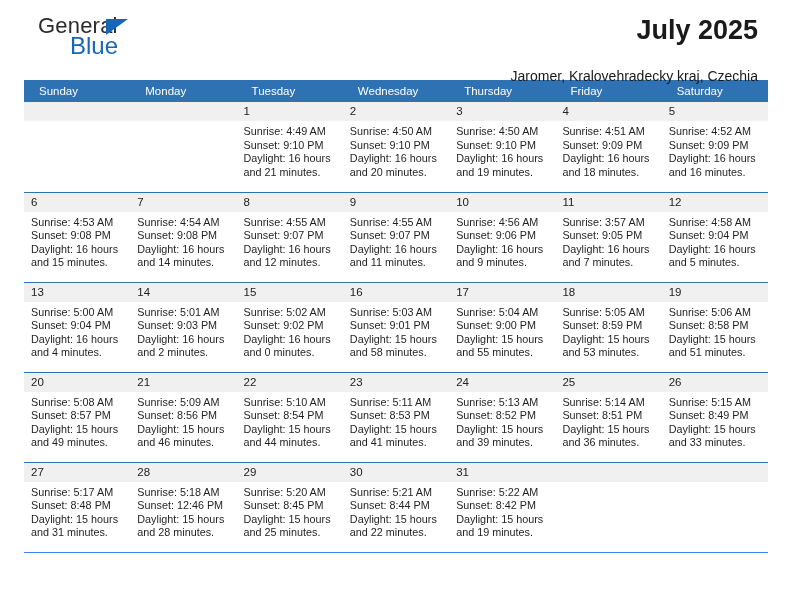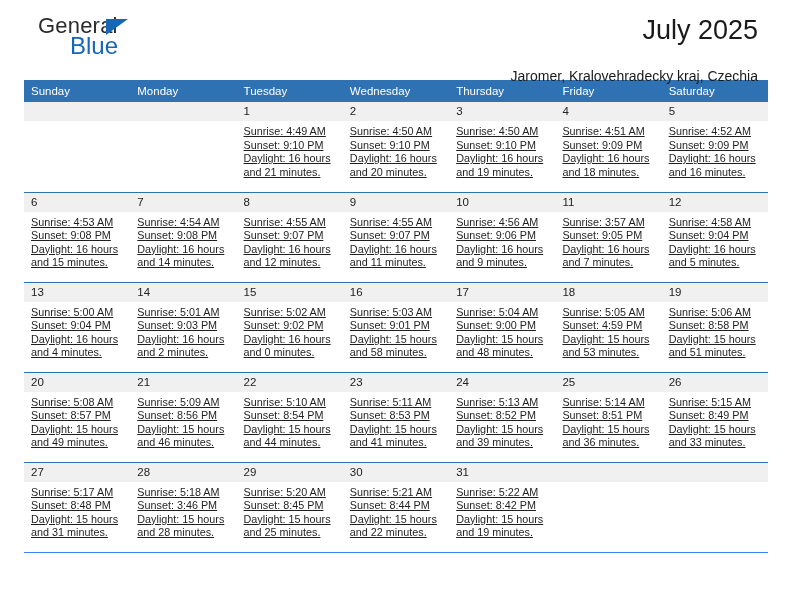--- a/index.html
+++ b/index.html
@@ -51,21 +51,21 @@
     left: 82px; top: 5px;
     width: 0; height: 0;
     border-left: 22px solid #1667b5;
     border-bottom: 16px solid transparent;
   }
   .title-block { text-align: right; padding-right: 10px; }
   .cal-title {
     font-size: 27px;
     color: #1a1a1a;
     line-height: 32px;
-    font-weight: normal;
+    font-weight: bold;
     margin: 0;
   }
   .cal-subtitle {
     font-size: 14px;
     color: #1a1a1a;
     line-height: 20px;
     margin: 20px 0 0 0;
     font-weight: normal;
   }
 
@@ -74,21 +74,21 @@
     width: 744px;
     border-collapse: collapse;
     table-layout: fixed;
   }
   .calendar th {
     background: #2f72b4;
     color: #ffffff;
     font-size: 11.5px;
     font-weight: normal;
     text-align: left;
-    padding: 5px 0 5px 7px;
+    padding: 5px 0 5px 15px;
     height: 22px;
     border: none;
   }
   .calendar td {
     vertical-align: top;
     padding: 0;
     height: 90px;
     border: none;
     border-bottom: 1px solid #2f72b4;
   }
@@ -100,21 +100,20 @@
     padding: 3px 0 3px 7px;
     height: 19px;
     line-height: 13px;
   }
   .daynum.empty { color: transparent; }
   .info {
     padding: 4px 7px 0 7px;
     font-size: 10.8px;
     color: #1f1f1f;
     line-height: 13.6px;
-    text-decoration: underline;
   }
   .info div { white-space: nowrap; }
 </style>
 </head>
 <body>
 
 <div class="page">
 
   <div class="header">
     <div class="brand">
@@ -295,28 +294,28 @@
               <div>Daylight: 15 hours</div>
               <div>and 58 minutes.</div>
             </div>
           </td>
           <td>
             <div class="daynum">17</div>
             <div class="info">
               <div>Sunrise: 5:04 AM</div>
               <div>Sunset: 9:00 PM</div>
               <div>Daylight: 15 hours</div>
-              <div>and 48 minutes.</div>
+              <div>and 55 minutes.</div>
             </div>
           </td>
           <td>
             <div class="daynum">18</div>
             <div class="info">
               <div>Sunrise: 5:05 AM</div>
-              <div>Sunset: 4:59 PM</div>
+              <div>Sunset: 8:59 PM</div>
               <div>Daylight: 15 hours</div>
               <div>and 53 minutes.</div>
             </div>
           </td>
           <td>
             <div class="daynum">19</div>
             <div class="info">
               <div>Sunrise: 5:06 AM</div>
               <div>Sunset: 8:58 PM</div>
               <div>Daylight: 15 hours</div>
@@ -396,21 +395,21 @@
               <div>Sunrise: 5:17 AM</div>
               <div>Sunset: 8:48 PM</div>
               <div>Daylight: 15 hours</div>
               <div>and 31 minutes.</div>
             </div>
           </td>
           <td>
             <div class="daynum">28</div>
             <div class="info">
               <div>Sunrise: 5:18 AM</div>
-              <div>Sunset: 3:46 PM</div>
+              <div>Sunset: 12:46 PM</div>
               <div>Daylight: 15 hours</div>
               <div>and 28 minutes.</div>
             </div>
           </td>
           <td>
             <div class="daynum">29</div>
             <div class="info">
               <div>Sunrise: 5:20 AM</div>
               <div>Sunset: 8:45 PM</div>
               <div>Daylight: 15 hours</div>

